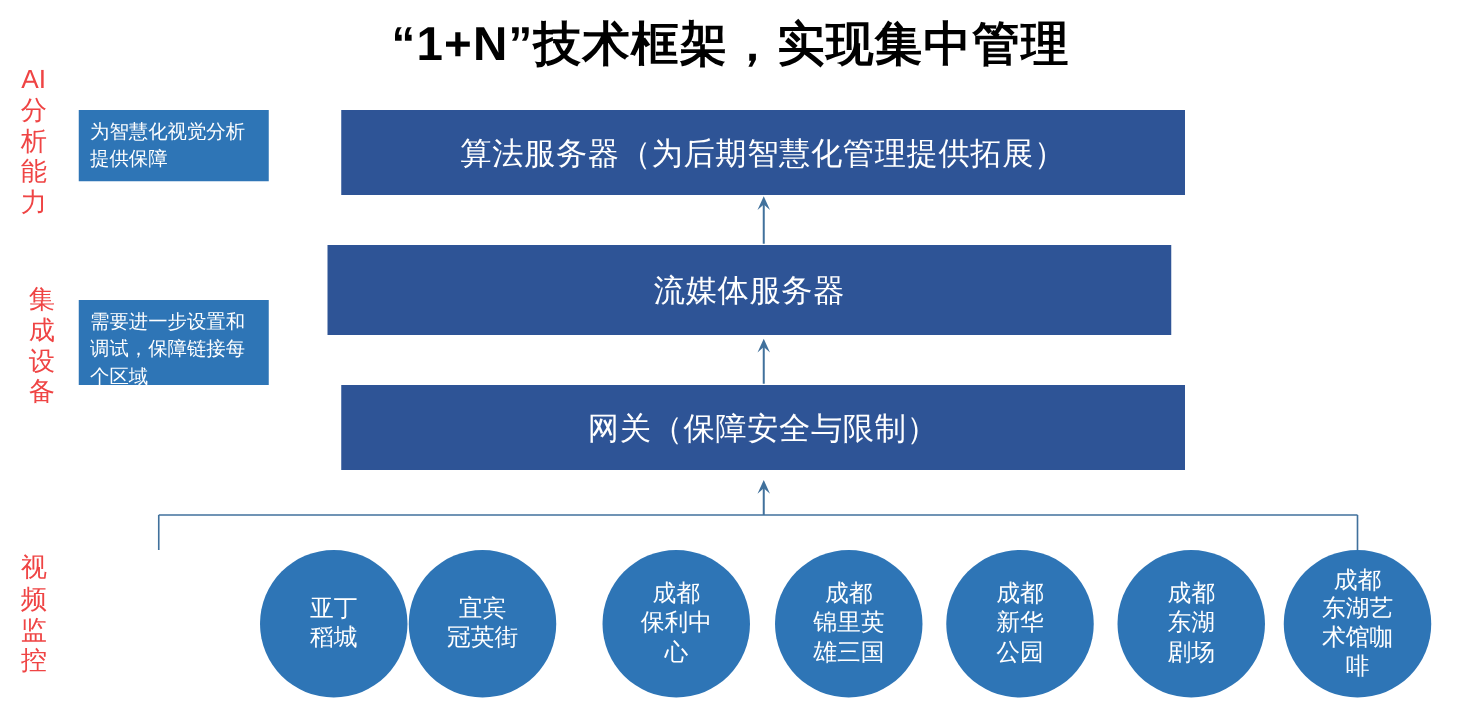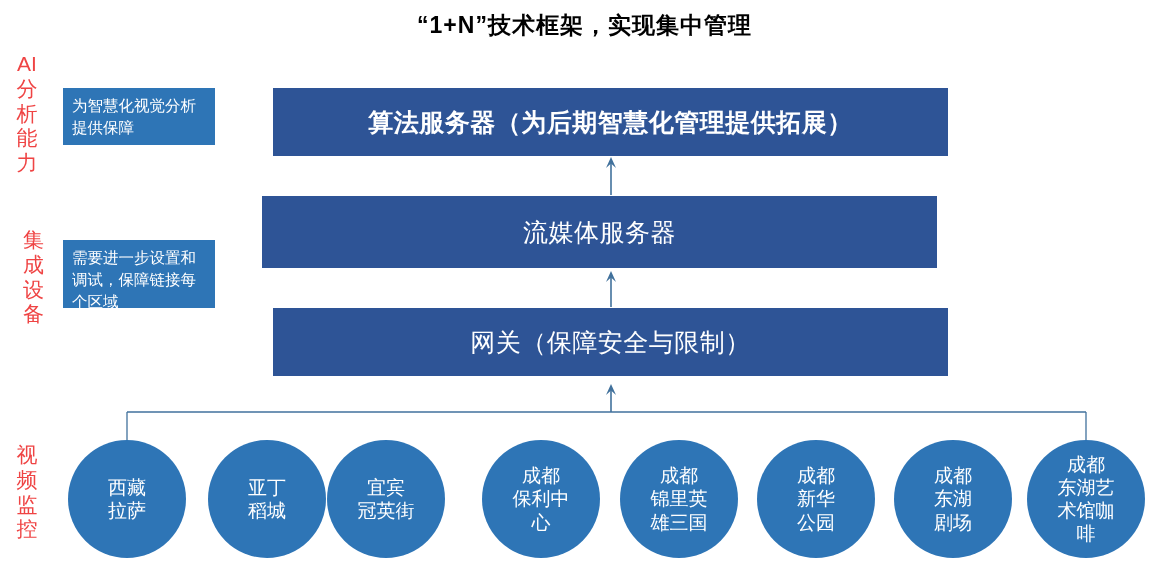--- a/index.html
+++ b/index.html
@@ -9,21 +9,21 @@
     font-family:"Liberation Sans","DejaVu Sans",sans-serif;
     overflow:hidden;
     position:relative;
   }
   #stage{position:absolute;left:0;top:0;width:1169px;height:580px;}
 
   
   .title{
     position:absolute;left:0;top:10px;width:1169px;
     text-align:center;
-    font-size:23px;font-weight:bold;color:#000000;
+    font-size:38px;font-weight:bold;color:#000000;
     letter-spacing:1px;
     white-space:nowrap;
   }
 
   
   .vlabel{
     position:absolute;
     width:34px;
     font-size:21px;
     color:#ef4444;
@@ -102,30 +102,24 @@
 
     <line x1="611" y1="412" x2="611" y2="388" stroke="#41719C" stroke-width="1.6"></line>
     <path d="M 611 384 L 606 395 L 611 390.5 L 616 395 Z" fill="#41719C"></path>
 
     <line x1="127" y1="412" x2="1086" y2="412" stroke="#41719C" stroke-width="1.3"></line>
 
     <line x1="127" y1="412" x2="127" y2="440" stroke="#41719C" stroke-width="1.3"></line>
     <line x1="1086" y1="412" x2="1086" y2="440" stroke="#41719C" stroke-width="1.3"></line>
   </svg>
 
-  <div class="bar" style="left:273px;top:88px;width:675px;height:68px;font-weight:bold;">算法服务器（为后期智慧化管理提供拓展）</div>
+  <div class="bar" style="left:273px;top:88px;width:675px;height:68px;">算法服务器（为后期智慧化管理提供拓展）</div>
   <div class="bar" style="left:262px;top:196px;width:675px;height:72px;">流媒体服务器</div>
   <div class="bar" style="left:273px;top:308px;width:675px;height:68px;">网关（保障安全与限制）</div>
 
-  <div class="circle" style="left:68px;top:440px;">
-      <div>
-        <span>西藏</span>
-        <span>拉萨</span>
-      </div>
-    </div>
   <div class="circle" style="left:208px;top:440px;">
       <div>
         <span>亚丁</span>
         <span>稻城</span>
       </div>
     </div>
   <div class="circle" style="left:327px;top:440px;">
       <div>
         <span>宜宾</span>
         <span>冠英街</span>

